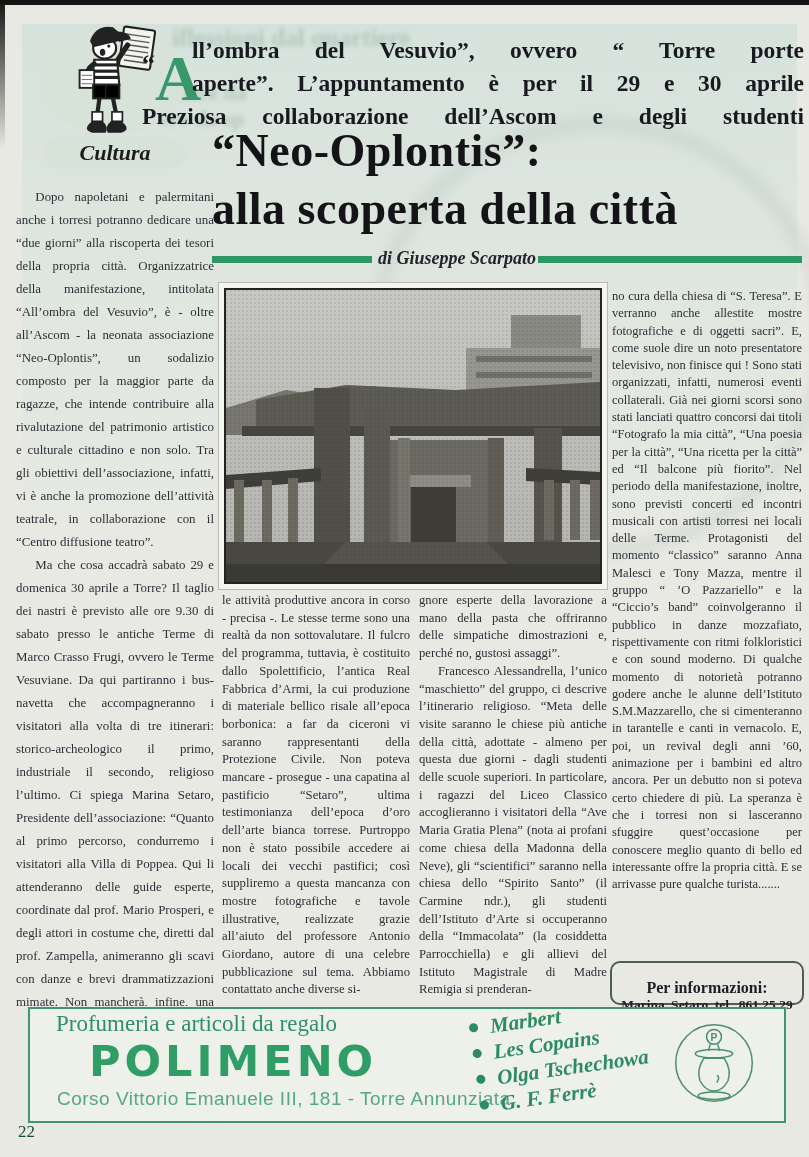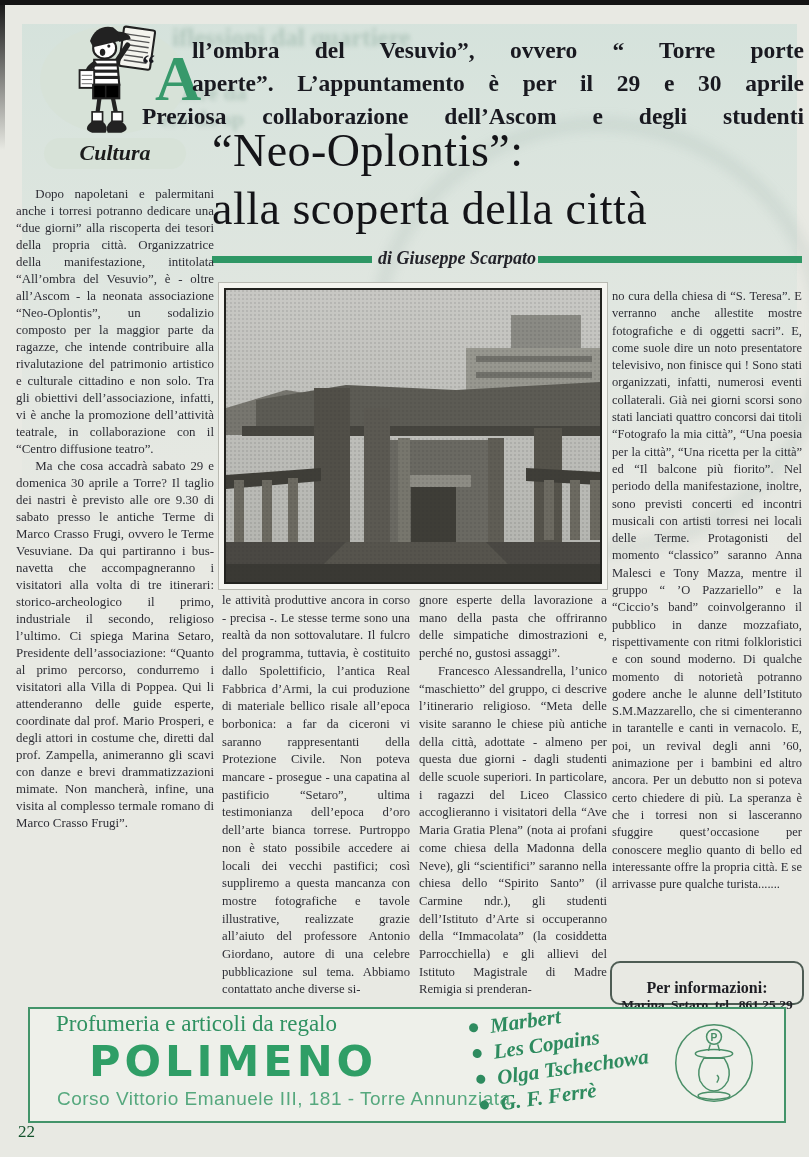--- a/index.html
+++ b/index.html
@@ -20,37 +20,37 @@
   .badge-pill{left:44px;top:138px;width:142px;height:31px;background:#d7e2d8;border-radius:16px;}
   .badge-label{left:44px;top:140px;width:142px;text-align:center;font-style:italic;font-weight:bold;
      font-size:22px;color:#1c1c1c;}
   
   .kicker{left:142px;top:34px;width:662px;font-weight:bold;color:#191920;}
   .kicker .dc{float:left;width:50px;height:66px;line-height:60px;text-align:left;}
   .kicker .dc .q{font-size:26px;vertical-align:28px;color:#191920;}
   .kicker .dc .a{font-size:64px;color:#37996b;font-weight:bold;}
   .kline{font-size:23.5px;line-height:33px;text-align:justify;text-align-last:justify;}
   
-  .headline{font-weight:normal;color:#141418;letter-spacing:.5px;white-space:nowrap;text-align:center;}
+  .headline{font-weight:bold;color:#141418;letter-spacing:.5px;white-space:nowrap;text-align:center;}
   .hl1{left:212px;top:124px;font-size:46px;}
   .hl2{left:212px;top:182px;font-size:46px;}
   .bar{top:256px;height:7px;background:#2e9765;}
   .bar-l{left:212px;width:160px;}
   .bar-r{left:538px;width:264px;}
   .byline{left:376px;top:248px;width:160px;text-align:right;font-style:italic;font-weight:bold;
      font-size:18px;color:#23232a;white-space:nowrap;}
   
   .photo-frame{left:219px;top:283px;width:388px;height:306px;background:#f5f5f0;
      box-shadow:0 0 0 1px #b9bab2;}
   .photo-inner{left:7px;top:7px;width:374px;height:292px;outline:2px solid #23231f;}
   
   .col{color:#2e2e36;text-align:justify;overflow:hidden;}
   .col p{margin:0;}
   .col p.indent{text-indent:1.5em;}
-  .c1{left:16px;top:186px;width:198px;height:820px;font-size:12.9px;line-height:17px;}
+  .c1{left:16px;top:186px;width:198px;height:820px;font-size:12.9px;line-height:23px;}
   .c2{left:222px;top:592px;width:188px;height:414px;font-size:12.7px;line-height:17.7px;}
   .c3{left:419px;top:592px;width:188px;height:414px;font-size:12.7px;line-height:17.7px;}
   .c4{left:612px;top:288px;width:190px;height:672px;font-size:12.5px;line-height:17.3px;}
   
   .info-box{left:610px;top:961px;width:190px;height:40px;border:2px solid #4e5c54;border-radius:10px;
      text-align:center;color:#1e1e24;font-weight:bold;}
   .info-box .l1{font-size:16px;margin-top:16px;}
   .info-box .l2{font-size:13.5px;word-spacing:3px;white-space:nowrap;}
   
   .ad-box{left:28px;top:1007px;width:754px;height:112px;background:#eef0ea;border:2px solid #43946a;}

